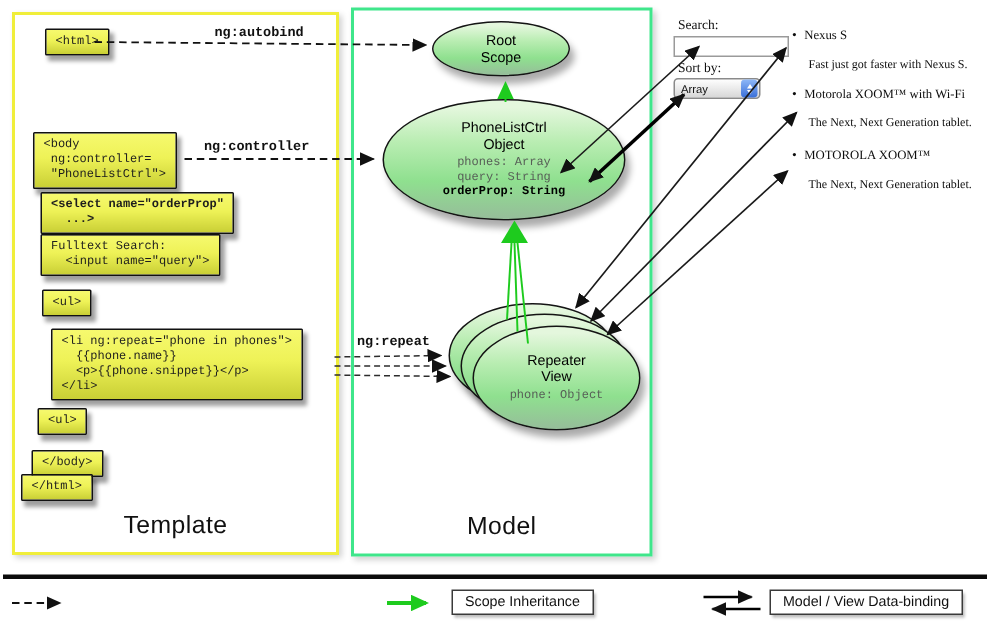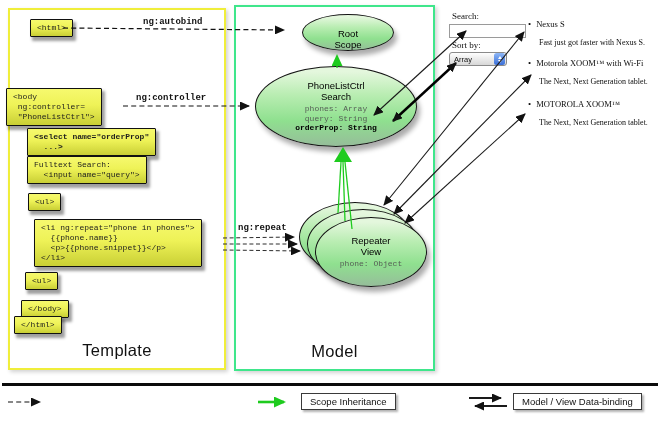--- a/index.html
+++ b/index.html
@@ -71,48 +71,48 @@
 <div id="stage">
 
   <div class="panel" id="panel-template">
     <div class="panel-label">Template</div>
   </div>
   <div class="panel" id="panel-model">
     <div class="panel-label">Model</div>
   </div>
 
   <div class="code-box" style="left:30px; top:19px;">&lt;html&gt;</div>
-  <div class="code-box" style="left:6px; top:88px;">&lt;body
+  <div class="code-box" style="left:22px; top:88px;">&lt;body
  ng:controller=
  "PhoneListCtrl"&gt;</div>
   <div class="code-box bold" style="left:27px; top:128px;">&lt;select name="orderProp"
   ...&gt;</div>
   <div class="code-box" style="left:27px; top:156px;">Fulltext Search:
   &lt;input name="query"&gt;</div>
   <div class="code-box" style="left:28px; top:193px;">&lt;ul&gt;</div>
   <div class="code-box" style="left:34px; top:219px;">&lt;li ng:repeat="phone in phones"&gt;
   {{phone.name}}
   &lt;p&gt;{{phone.snippet}}&lt;/p&gt;
 &lt;/li&gt;</div>
   <div class="code-box" style="left:25px; top:272px;">&lt;ul&gt;</div>
   <div class="code-box" style="left:21px; top:300px;">&lt;/body&gt;</div>
   <div class="code-box" style="left:14px; top:316px;">&lt;/html&gt;</div>
 
   <div class="arrow-label" style="left:143px; top:17px;">ng:autobind</div>
   <div class="arrow-label" style="left:136px; top:93px;">ng:controller</div>
   <div class="arrow-label" style="left:238px; top:223px;">ng:repeat</div>
 
-  <div class="ellipse" style="left:302px; top:14px; width:92px; height:37px;justify-content:flex-end;">
+  <div class="ellipse" style="left:288px; top:14px; width:92px; height:37px;">
     <div class="scope-title">Root
 Scope</div>
   </div>
 
   <div class="ellipse" style="left:255px; top:66px; width:162px; height:81px;">
     <div class="scope-title">PhoneListCtrl
-Search</div>
+Object</div>
     <div class="scope-props">phones: Array
 query: String</div>
     <div class="scope-prop-bold">orderProp: String</div>
   </div>
 
   <div class="ellipse" style="left:299px; top:202px; width:112px; height:70px;"></div>
   <div class="ellipse" style="left:307px; top:209px; width:112px; height:70px;"></div>
   <div class="ellipse" style="left:315px; top:217px; width:112px; height:70px;">
     <div class="scope-title">Repeater
 View</div>

